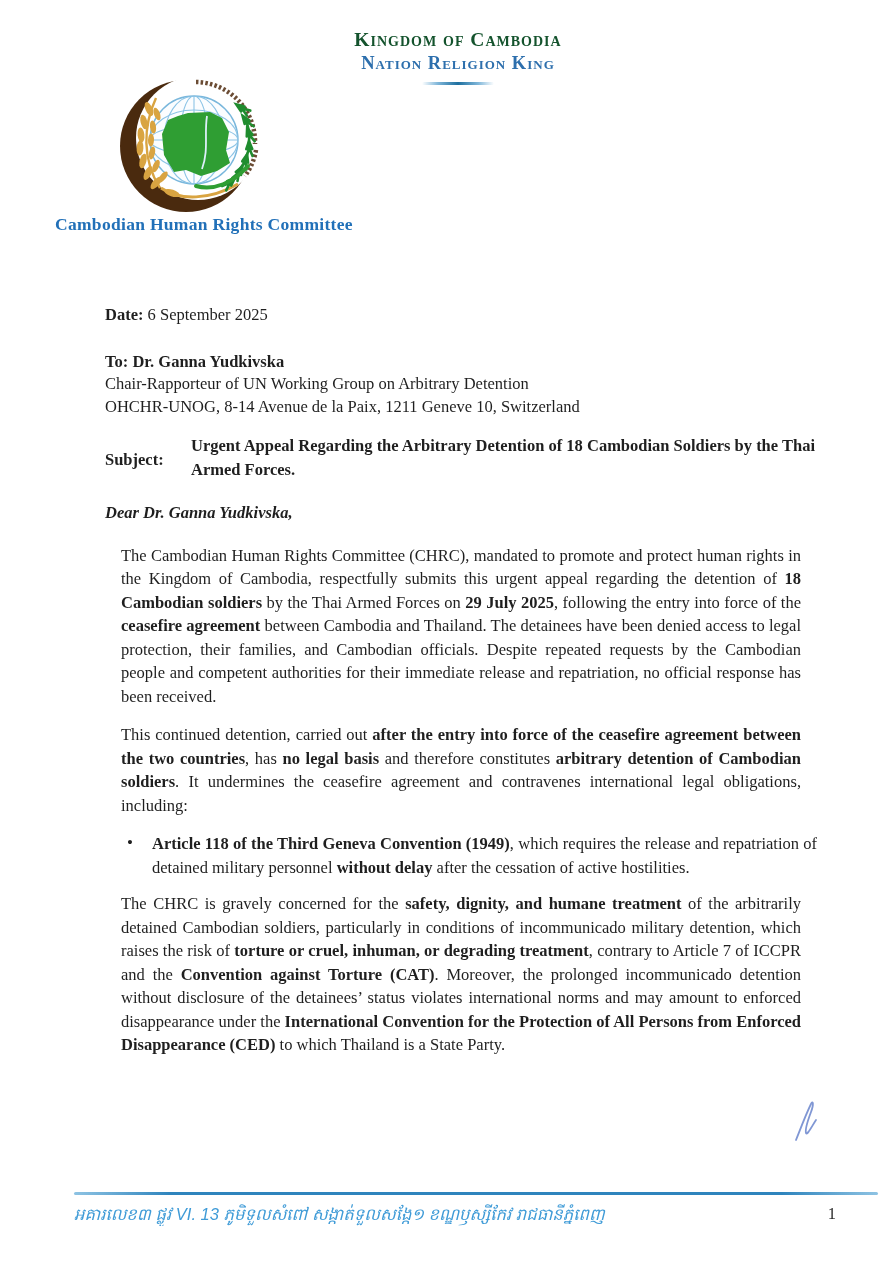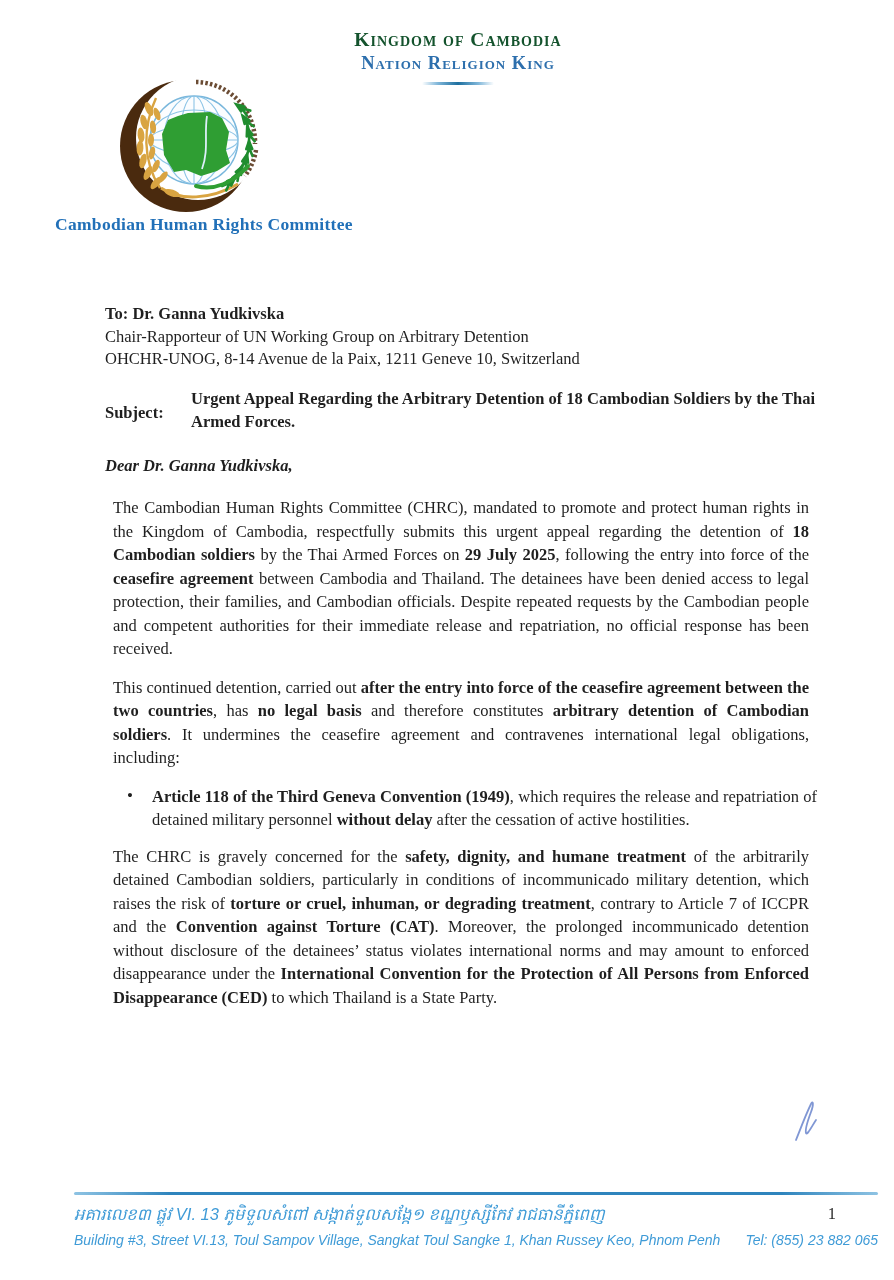--- a/index.html
+++ b/index.html
@@ -25,21 +25,21 @@
 
   
   .letter{position:absolute;top:303px;left:105px;width:712px;font-size:16.5px;line-height:23.5px;}
   .date-line{margin:0 0 24px;}
   .lbl{font-weight:bold;}
   .to-block{line-height:22.5px;margin:0 0 16px;}
   .to-name{font-weight:bold;}
   .subject{position:relative;padding-left:86px;font-weight:bold;margin:0 0 20px;}
   .subject-label{position:absolute;left:0;top:14px;}
   .salutation{font-weight:bold;font-style:italic;margin:0 0 19px;}
-  .body-para{margin:0 8px 15px;text-align:justify;}
+  .body-para{margin:0 16px 15px;text-align:justify;}
   .body-para:last-of-type{margin-bottom:0;}
   ul.points{margin:3px 0 13px;padding:0;list-style:none;}
   ul.points li{position:relative;padding-left:47px;text-align:justify;}
   ul.points li::before{content:"\2022";position:absolute;left:22px;top:-1px;font-size:17px;}
 
   
   .pen-mark{position:absolute;top:1098px;left:792px;}
 
   
   .footer{position:absolute;left:30px;right:16px;top:1192px;font-family:"Liberation Sans","DejaVu Sans",sans-serif;font-style:italic;color:#3f9bd7;margin-left:44px;}
@@ -140,20 +140,21 @@
       </g>
 
       <path d="M84,110 C102,115 121,107 136,90" fill="none" stroke="#2f9e33" stroke-width="4" stroke-linecap="round"></path>
     </svg>
   </div>
 
   <div class="org-name">Cambodian Human Rights Committee</div>
 
   <div class="letter">
 
+    <p class="date-line"><span class="lbl">Date:</span> <span>6 September 2025</span></p>
 
     <div class="to-block">
       <div class="to-name"><span>To:</span> <span>Dr. Ganna Yudkivska</span></div>
       <div>Chair-Rapporteur of UN Working Group on Arbitrary Detention</div>
       <div>OHCHR-UNOG, 8-14 Avenue de la Paix, 1211 Geneve 10, Switzerland</div>
     </div>
 
     <div class="subject">
       <span class="subject-label">Subject:</span>
       <span>Urgent Appeal Regarding the Arbitrary Detention of 18 Cambodian Soldiers by the Thai Armed Forces.</span>
@@ -177,19 +178,15 @@
       <path d="M4,42 C8,32 14,16 19,6 C21,2 22,6 19,14 C16,22 13,32 14,35 C15,38 20,28 24,22" fill="none" stroke="#6a85cc" stroke-width="1.8" stroke-linecap="round" opacity="0.85"></path>
     </svg>
   </div>
 
   <div class="footer">
     <div class="footer-rule"></div>
     <div class="footer-row1">
       <span class="footer-khmer">អគារលេខ៣ ផ្លូវ VI. 13 ភូមិទួលសំពៅ សង្កាត់ទួលសង្កែ១ ខណ្ឌឫស្សីកែវ រាជធានីភ្នំពេញ</span>
       <span class="footer-page">1</span>
     </div>
-    <div class="footer-row2">
-      <span>Building #3, Street VI.13, Toul Sampov Village, Sangkat Toul Sangke 1, Khan Russey Keo, Phnom Penh</span>
-      <span class="footer-tel">Tel: (855) 23 882 065</span>
-    </div>
   </div>
 
 </div>
 
 </body></html>

